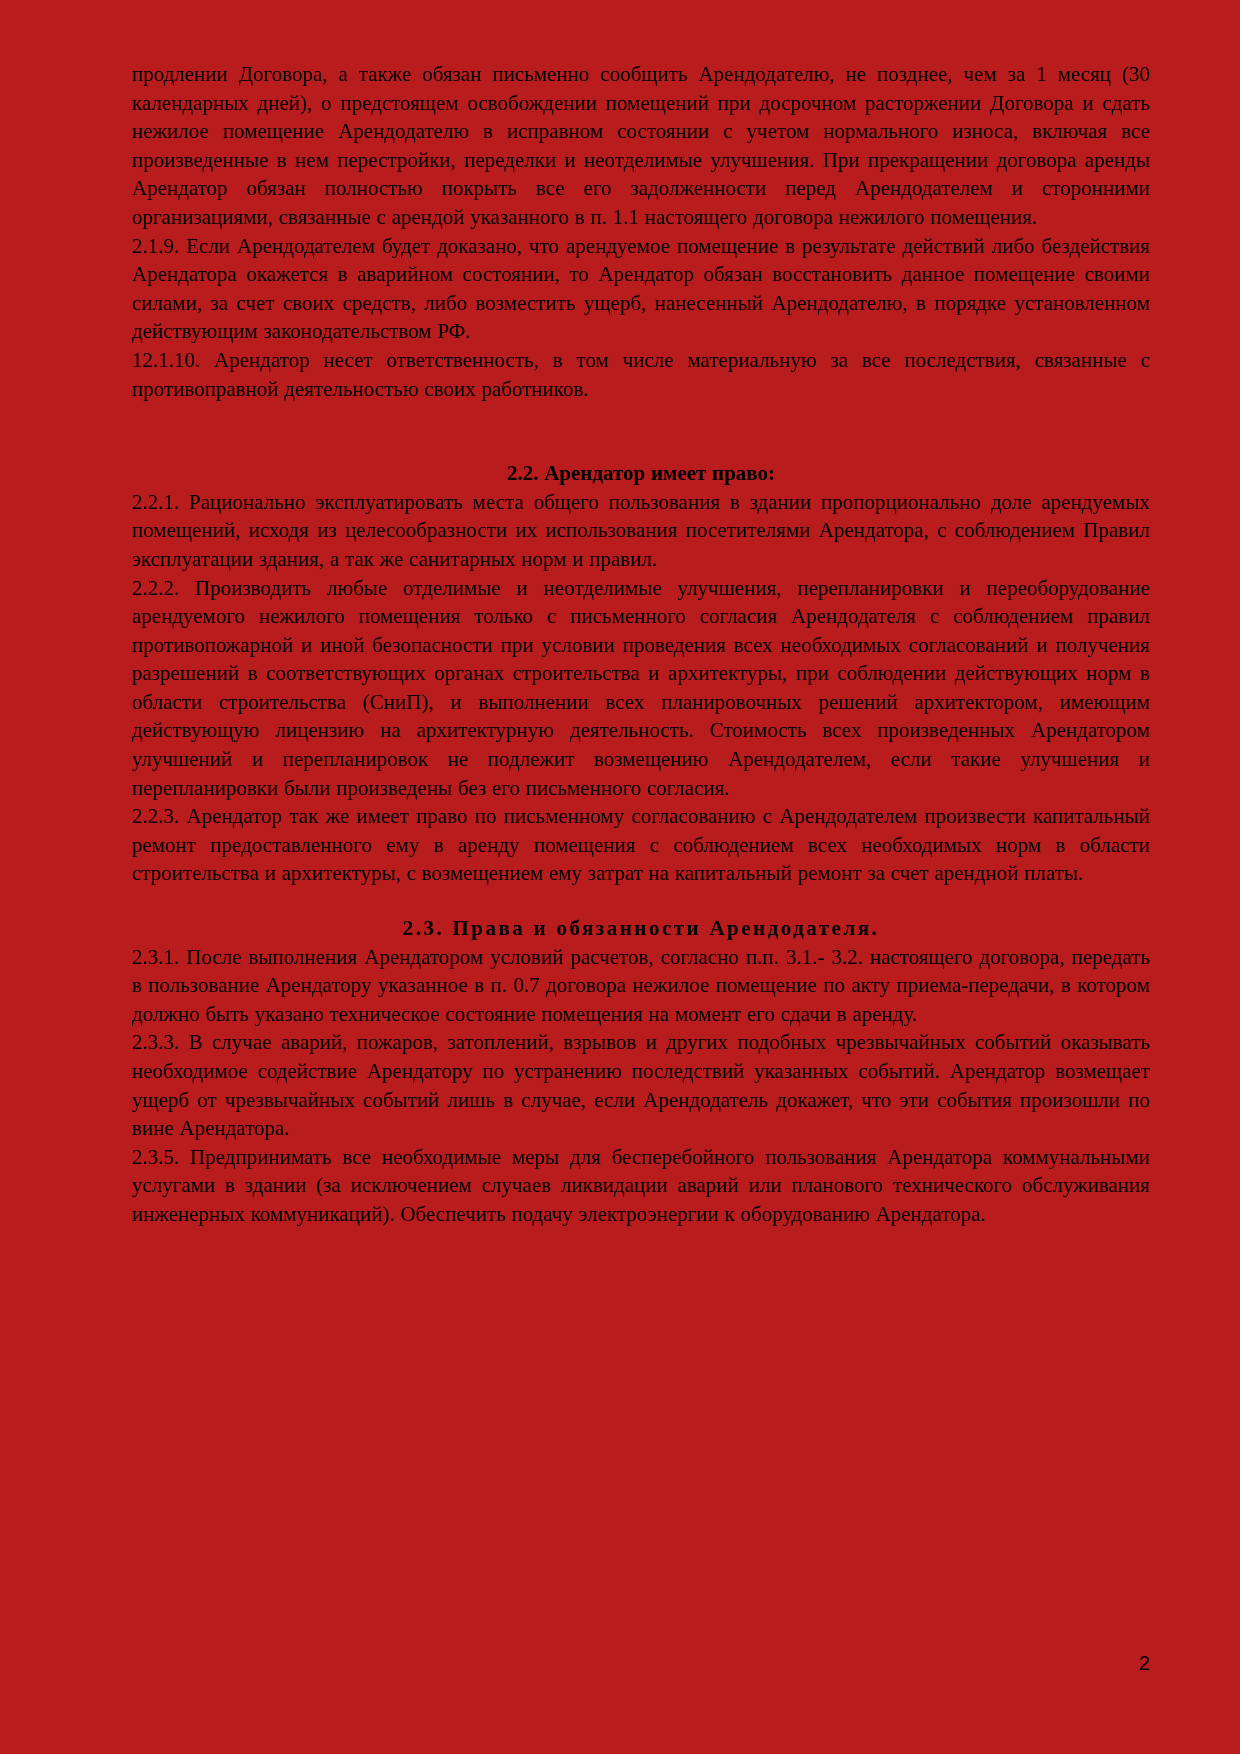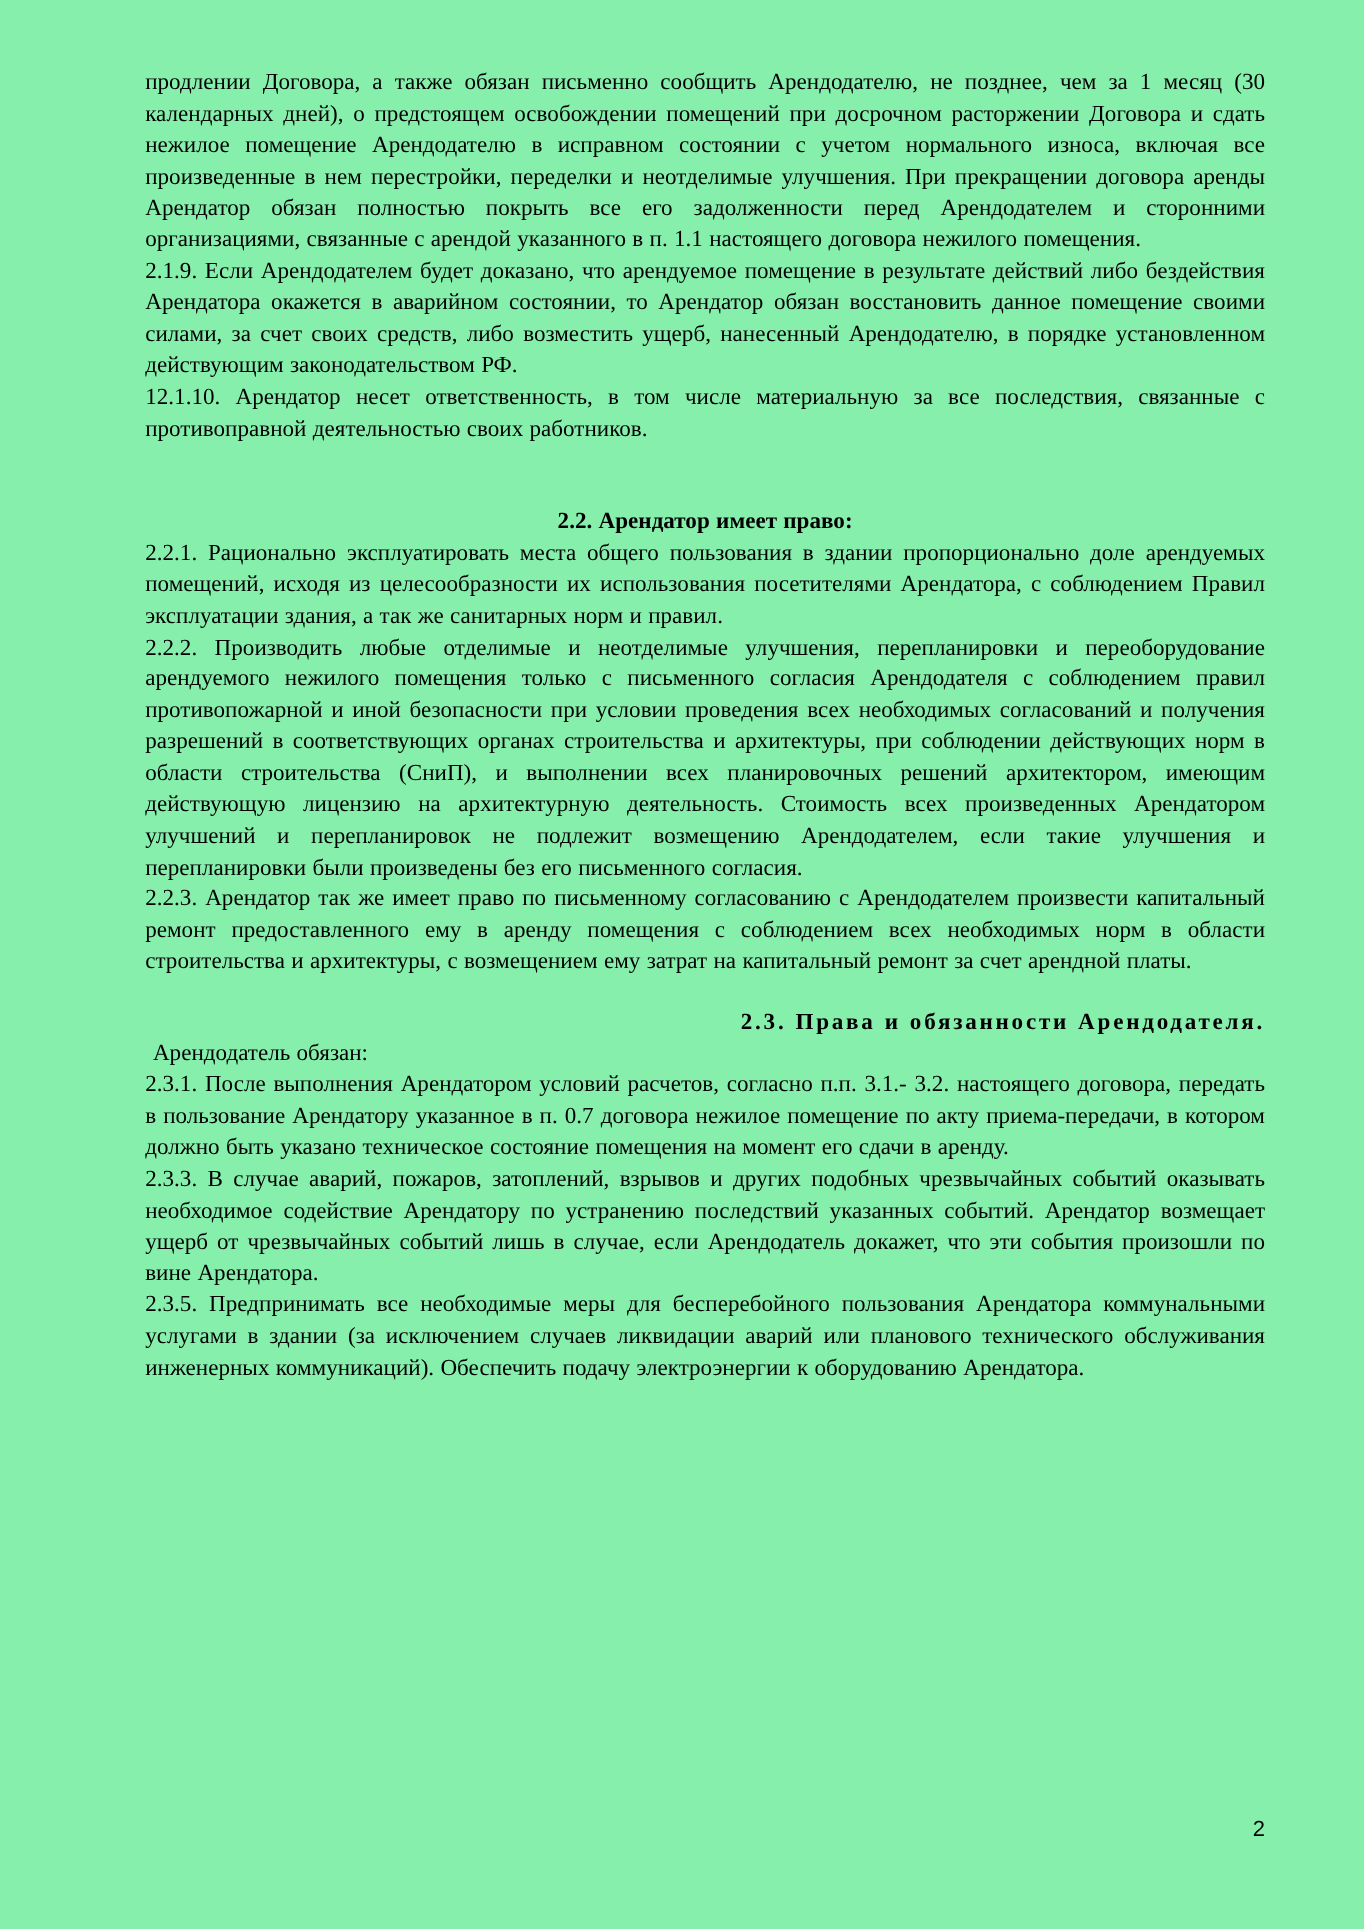--- a/index.html
+++ b/index.html
@@ -4,21 +4,21 @@
 <style>
   html, body {
     margin: 0;
     padding: 0;
     background: #ffffff;
   }
   .page {
     position: relative;
     width: 1240px;
     height: 1754px;
-    background: #86efac;
+    background: #b91c1c;
     color: #000000;
     font-family: "Liberation Serif", "DejaVu Serif", serif;
     overflow: hidden;
   }
   .content {
     position: absolute;
     left: 132px;
     top: 60px;
     width: 1018px;
   }
@@ -29,21 +29,21 @@
     line-height: 28.6px;
     text-align: justify;
     word-spacing: 0.5px;
   }
   .content p.heading {
     font-weight: bold;
     text-align: center;
   }
   .content p.heading-spaced {
     font-weight: bold;
-    text-align: right;
+    text-align: center;
     letter-spacing: 2.5px;
   }
   .content p.plain {
     text-align: left;
     padding-left: 7px;
   }
   .gap-before-2-2 { margin-top: 56px !important; }
   .gap-before-2-3 { margin-top: 26px !important; }
   .page-number {
     position: absolute;
@@ -62,19 +62,18 @@
 <div class="page">
   <div class="content">
     <p>продлении Договора, а также обязан письменно сообщить Арендодателю, не позднее, чем за 1 месяц (30 календарных дней), о предстоящем освобождении помещений при досрочном расторжении Договора и сдать нежилое помещение Арендодателю в исправном состоянии с учетом нормального износа, включая все произведенные в нем перестройки, переделки и неотделимые улучшения.  При прекращении договора аренды Арендатор обязан полностью покрыть все его задолженности перед Арендодателем и сторонними организациями, связанные с арендой указанного в п. 1.1 настоящего договора нежилого помещения.</p>
     <p>2.1.9. Если Арендодателем будет доказано, что арендуемое помещение в результате действий либо бездействия Арендатора  окажется в аварийном состоянии, то Арендатор обязан восстановить данное помещение своими силами, за счет своих средств, либо возместить ущерб, нанесенный Арендодателю, в порядке установленном действующим законодательством РФ.</p>
     <p>12.1.10. Арендатор несет ответственность, в том числе материальную за все последствия, связанные с противоправной деятельностью своих работников.</p>
     <p class="heading gap-before-2-2">2.2. Арендатор имеет право:</p>
     <p>2.2.1. Рационально эксплуатировать места общего пользования в здании пропорционально доле арендуемых помещений, исходя из целесообразности  их использования посетителями Арендатора, с соблюдением Правил эксплуатации здания, а так же санитарных норм и правил.</p>
     <p>2.2.2. Производить любые отделимые и неотделимые улучшения, перепланировки и переоборудование арендуемого нежилого помещения только с письменного согласия Арендодателя с соблюдением правил противопожарной и иной безопасности при условии проведения  всех необходимых согласований и получения разрешений в соответствующих органах строительства и архитектуры, при соблюдении действующих норм в области строительства (СниП), и выполнении всех планировочных решений архитектором, имеющим действующую лицензию на архитектурную деятельность. Стоимость всех произведенных Арендатором улучшений и перепланировок не подлежит возмещению Арендодателем, если такие улучшения и перепланировки были произведены без его письменного согласия.</p>
     <p>2.2.3. Арендатор  так же имеет право по письменному согласованию с Арендодателем произвести капитальный ремонт предоставленного ему в аренду помещения с соблюдением всех необходимых норм в области строительства и архитектуры, с возмещением ему  затрат на капитальный ремонт за счет арендной платы.</p>
     <p class="heading-spaced gap-before-2-3">2.3. Права и обязанности Арендодателя.</p>
-    <p class="plain">Арендодатель обязан:</p>
     <p>2.3.1. После выполнения Арендатором условий расчетов, согласно п.п. 3.1.- 3.2. настоящего договора,  передать в пользование Арендатору указанное в п. 0.7 договора нежилое помещение по акту приема-передачи, в котором должно быть указано техническое состояние помещения на момент его сдачи в аренду.</p>
     <p>2.3.3. В случае аварий, пожаров, затоплений, взрывов и других подобных чрезвычайных событий оказывать необходимое содействие Арендатору по устранению последствий указанных событий. Арендатор возмещает ущерб от чрезвычайных событий лишь в случае, если Арендодатель докажет, что эти события произошли по вине Арендатора.</p>
     <p>2.3.5. Предпринимать все необходимые меры для бесперебойного пользования Арендатора коммунальными услугами в здании (за исключением случаев ликвидации аварий или планового технического обслуживания инженерных коммуникаций). Обеспечить подачу электроэнергии к оборудованию Арендатора.</p>
   </div>
   <div class="page-number">2</div>
 </div>
 
 </body></html>

